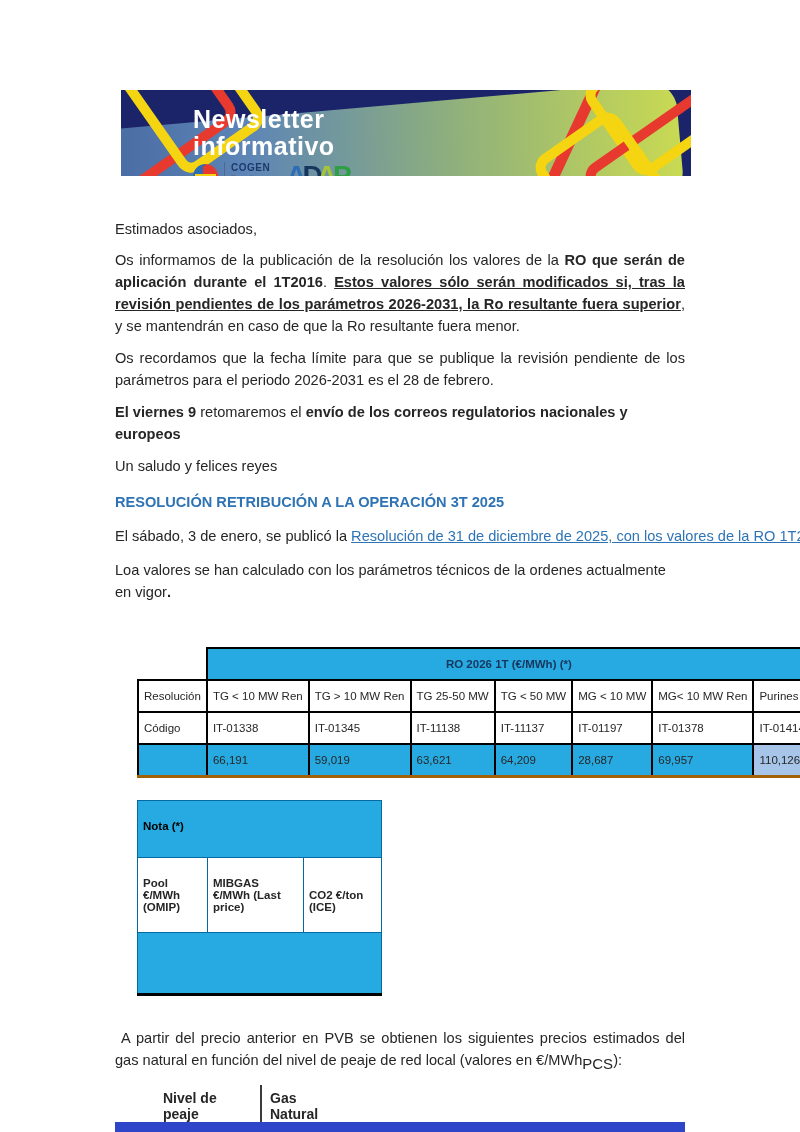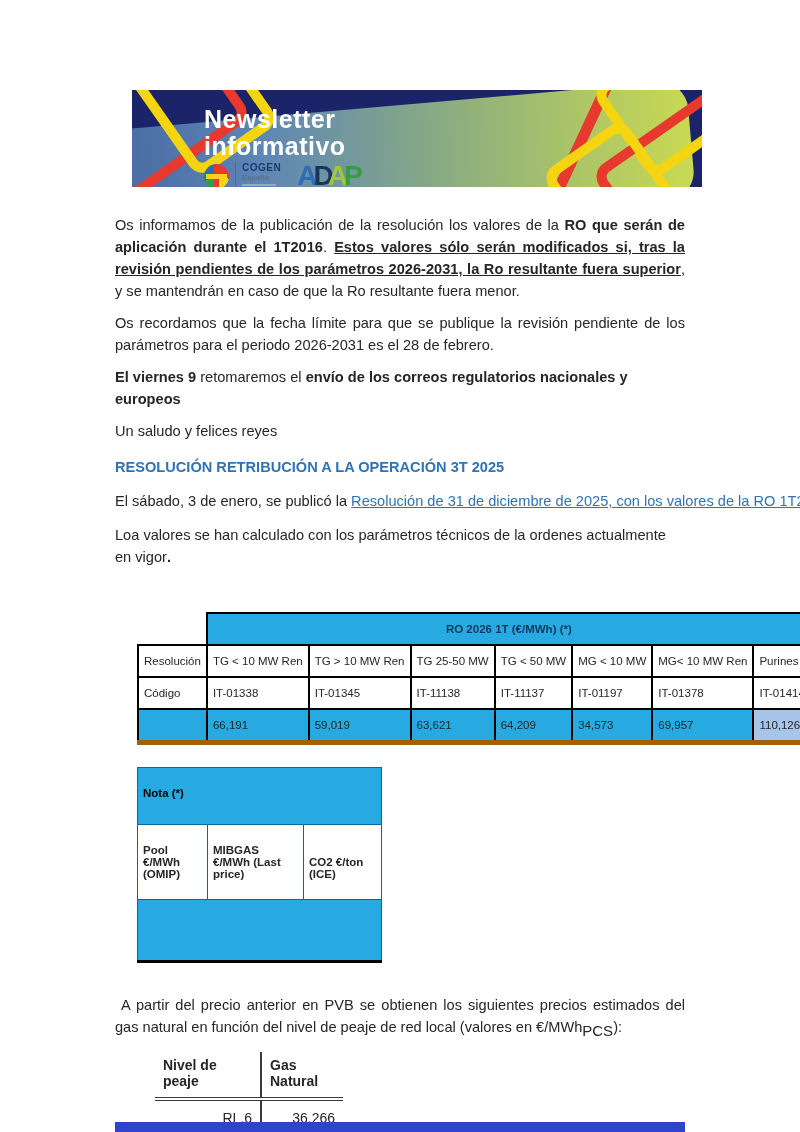--- a/index.html
+++ b/index.html
@@ -1,20 +1,20 @@
 <!DOCTYPE html>
 <html><head>
 <meta charset="utf-8">
 <style>
   html,body{margin:0;padding:0;background:#e9e9e9;}
   .page{position:relative;width:800px;height:1132px;background:#ffffff;margin:0 auto;overflow:hidden;
         font-family:"Liberation Sans",sans-serif;color:#262626;}
 
   
-  .banner{position:absolute;left:132px;top:90px;width:570px;height:97px;background:#1b2468;overflow:hidden;}
+  .banner{position:absolute;left:121px;top:90px;width:570px;height:86px;background:#1b2468;overflow:hidden;}
   .grad{position:absolute;left:-40px;top:16px;width:600px;height:118px;border-radius:28px;
         transform:rotate(-5deg);z-index:1;
         background:linear-gradient(93deg,#44659f 0%,#5d85b6 28%,#8fb07c 62%,#c9da52 100%);}
   .deco{position:absolute;border-radius:16px;z-index:3;}
   .red-tl{width:140px;height:110px;border:10px solid #e8392f;left:-62px;top:-46px;transform:rotate(-35deg);}
   .yel-tl{width:80px;height:110px;border:10px solid #f5d511;left:20px;top:-58px;transform:rotate(-35deg);}
   .yel-tr{width:110px;height:90px;border:10px solid #f5d511;right:-38px;top:-46px;transform:rotate(-35deg);}
   .red-tr{width:130px;height:110px;border:10px solid #e8392f;right:-62px;top:28px;transform:rotate(-35deg);}
   .yel-br{width:80px;height:80px;border:10px solid #f5d511;right:42px;bottom:-50px;transform:rotate(-35deg);}
   .red-stripe{position:absolute;width:11px;height:170px;background:#e8392f;right:120px;top:-24px;
@@ -56,21 +56,21 @@
   a.doc-link{color:#2e74b5;text-decoration:underline;cursor:pointer;}
 
   
   table{border-collapse:collapse;}
   .ro-table{margin:44px 0 0 22px;table-layout:fixed;font-size:11.5px;}
   .ro-table td{border:2px solid #000;padding:7px 5px;height:16px;vertical-align:middle;overflow:hidden;white-space:nowrap;}
   .ro-table .ghost{border:none;background:#fff;}
   .ro-table .cyan{background:#27aae1;}
   .ro-table .lav{background:#a6c5e8;}
   .ro-table .title-cell{font-weight:bold;color:#17365d;text-align:center;}
-  .ro-table tr:last-child td{border-bottom:5px solid #a16207;}
+  .ro-table tr:last-child td{border-bottom:3px solid #a16207;}
 
   
   .nota-table{margin:22px 0 0 22px;table-layout:fixed;font-size:11.5px;}
   .nota-table td{border:1px solid #0369a1;padding:19px 5px;vertical-align:top;}
   .nota-table .cyan{background:#27aae1;}
   .nota-table .title-cell{font-weight:bold;color:#000;height:18px;}
   .nota-table .hdr{font-weight:bold;height:36px;}
   .nota-table .hdr-bottom{vertical-align:bottom;}
   .nota-table .foot{height:22px;}
   .nota-table tr:last-child td{border-bottom:3px solid #000;}
@@ -117,20 +117,21 @@
         </div>
       </div>
       <div class="adap">
         <span class="l1">A</span><span class="l2">D</span><span class="l3">A</span><span class="l4">P</span>
       </div>
     </div>
   </div>
 
   <div class="content">
 
+    <p class="greeting">Estimados asociados,</p>
 
     <p class="p-info"><span>Os informamos de la publicación de la resolución los valores de la </span><span class="bold">RO que serán de aplicación durante el 1T2016</span><span>. </span><span class="boldul">Estos valores sólo serán modificados si, tras la revisión pendientes de los parámetros 2026-2031, la Ro resultante fuera superior</span><span>, y se mantendrán en caso de que la Ro resultante fuera menor.</span></p>
 
     <p class="p-recordamos">Os recordamos que la fecha límite para que se publique la revisión pendiente de los parámetros para el periodo 2026-2031 es el 28 de febrero.</p>
 
     <p class="p-viernes"><span class="bold">El viernes 9</span><span> retomaremos el </span><span class="bold">envío de los correos regulatorios nacionales y europeos</span></p>
 
     <p class="p-saludo">Un saludo y felices reyes</p>
 
     <p class="heading">RESOLUCIÓN RETRIBUCIÓN A LA OPERACIÓN 3T 2025</p>
@@ -174,21 +175,21 @@
         <td>IT-01197</td>
         <td>IT-01378</td>
         <td>IT-01414</td>
       </tr>
       <tr>
         <td class="cyan"></td>
         <td class="cyan">66,191</td>
         <td class="cyan">59,019</td>
         <td class="cyan">63,621</td>
         <td class="cyan">64,209</td>
-        <td class="cyan">34,573</td>
+        <td class="cyan">28,687</td>
         <td class="cyan">69,957</td>
         <td class="lav">110,126</td>
       </tr>
     </tbody>
       </table>
 
     <table class="nota-table">
       <colgroup>
           <col style="width:70px">
           <col style="width:96px">

